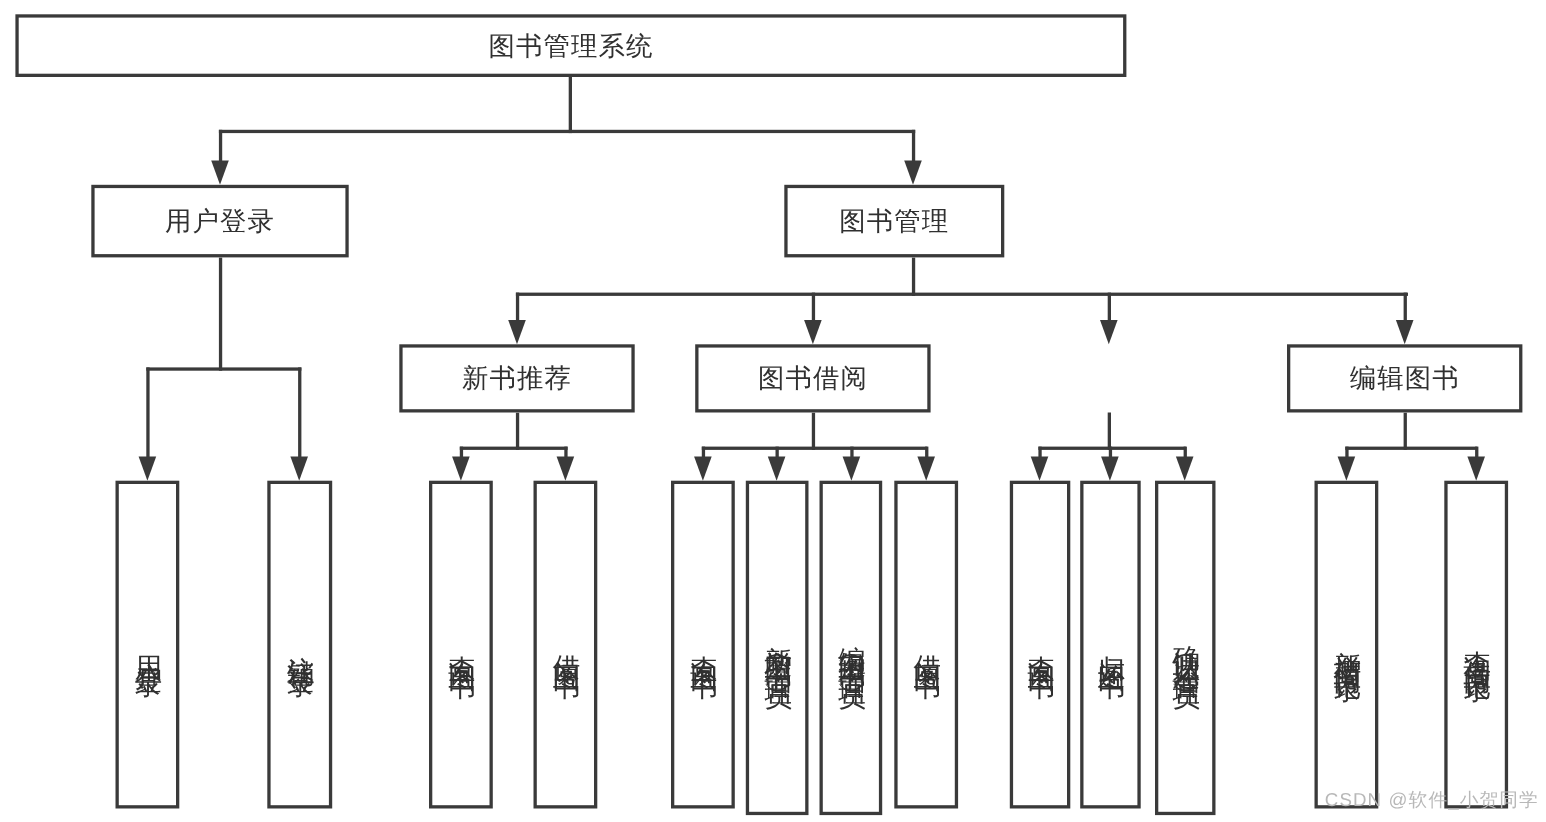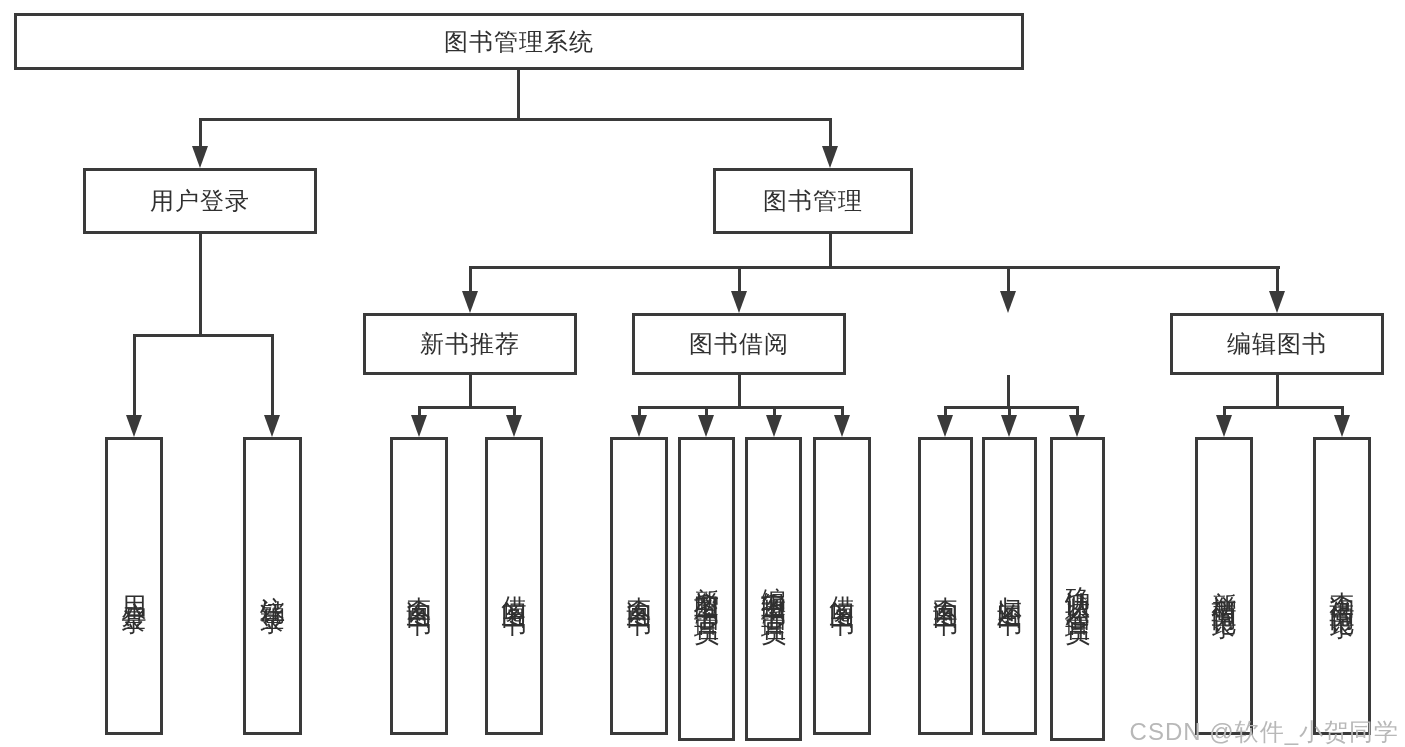--- a/index.html
+++ b/index.html
@@ -28,21 +28,21 @@
   }
   .vl { position:absolute; width:3px; background:var(--line,#3a3a3a); z-index:1; }
   .hl { position:absolute; height:3px; background:var(--line,#3a3a3a); z-index:1; }
   .ah {
     position:absolute; width:0; height:0; z-index:1;
     border-left:8px solid transparent; border-right:8px solid transparent;
     border-top:22px solid var(--line,#3a3a3a);
   }
   .wm {
     position:absolute; right:6px; top:716px; z-index:10;
-    font-size:24px; letter-spacing:1px; color:var(--wm,#b8b8b8);
+    font-size:17px; letter-spacing:1px; color:var(--wm,#b8b8b8);
   }
 </style>
 </head>
 <body>
 
 <div class="canvas" style="--line: #3a3a3a; --text: #303030; --wm: #b8b8b8; --bg: #ffffff;">
 
   <div class="box" style="left:14px;top:13px;width:1010px;height:57px">
     <span>图书管理系统</span>
   </div>

